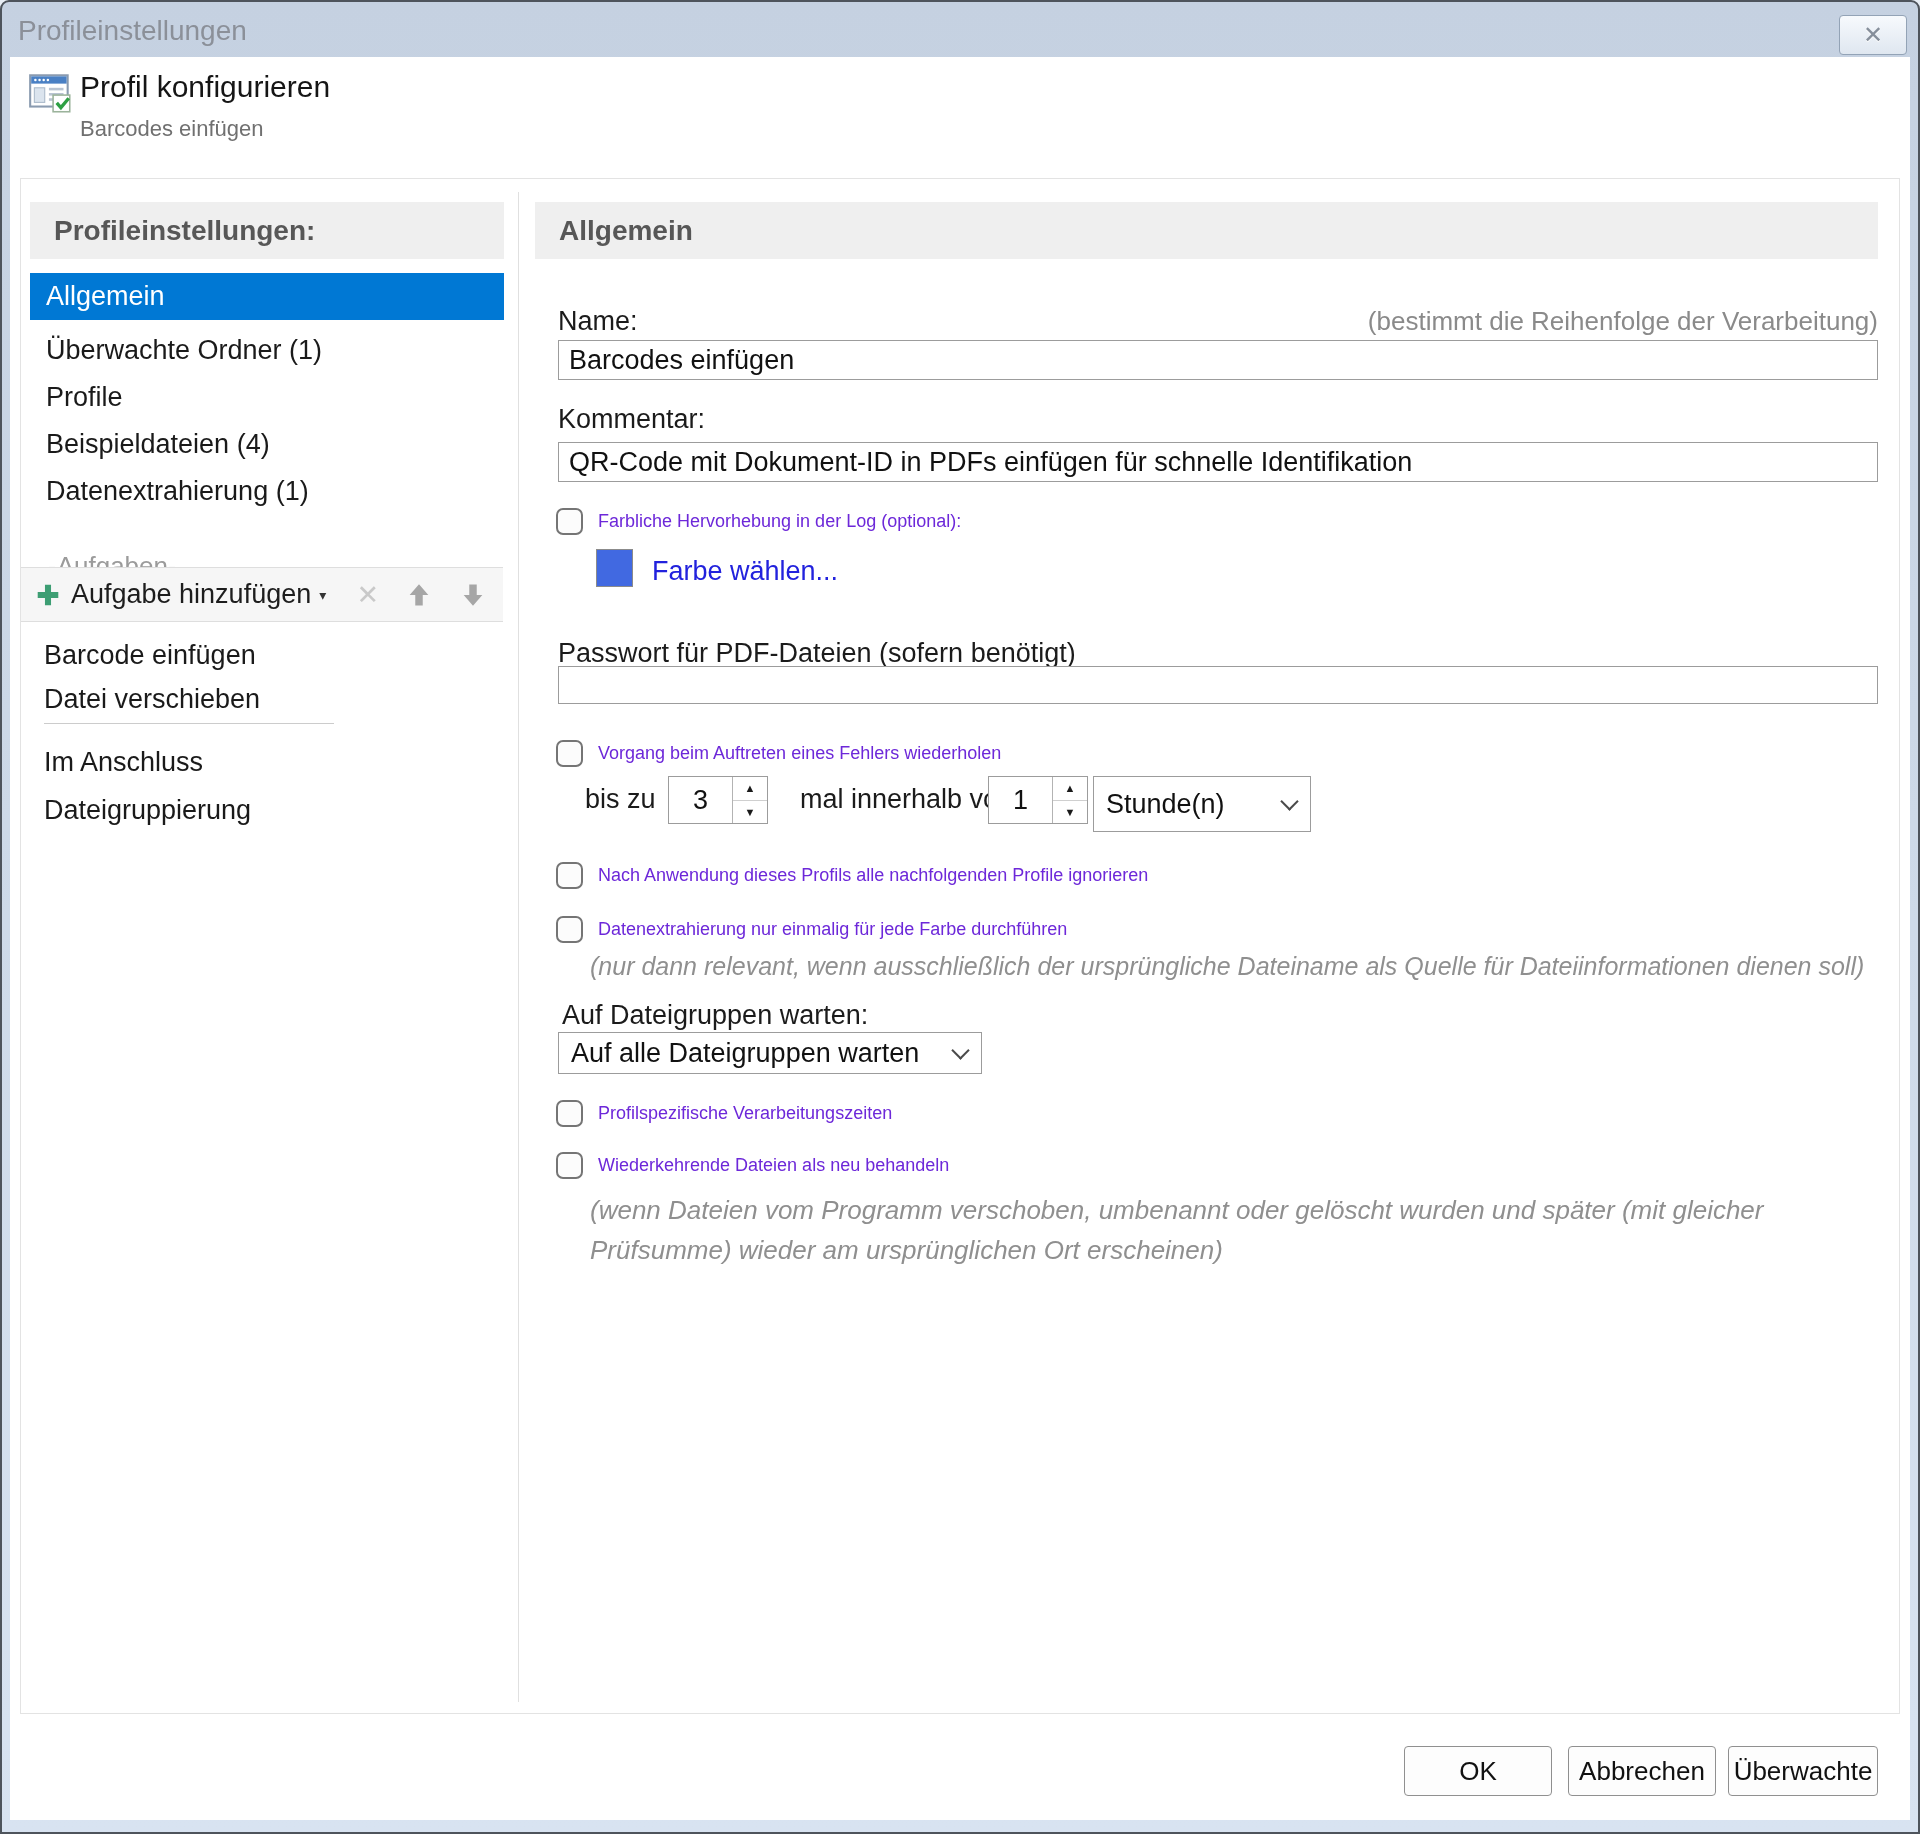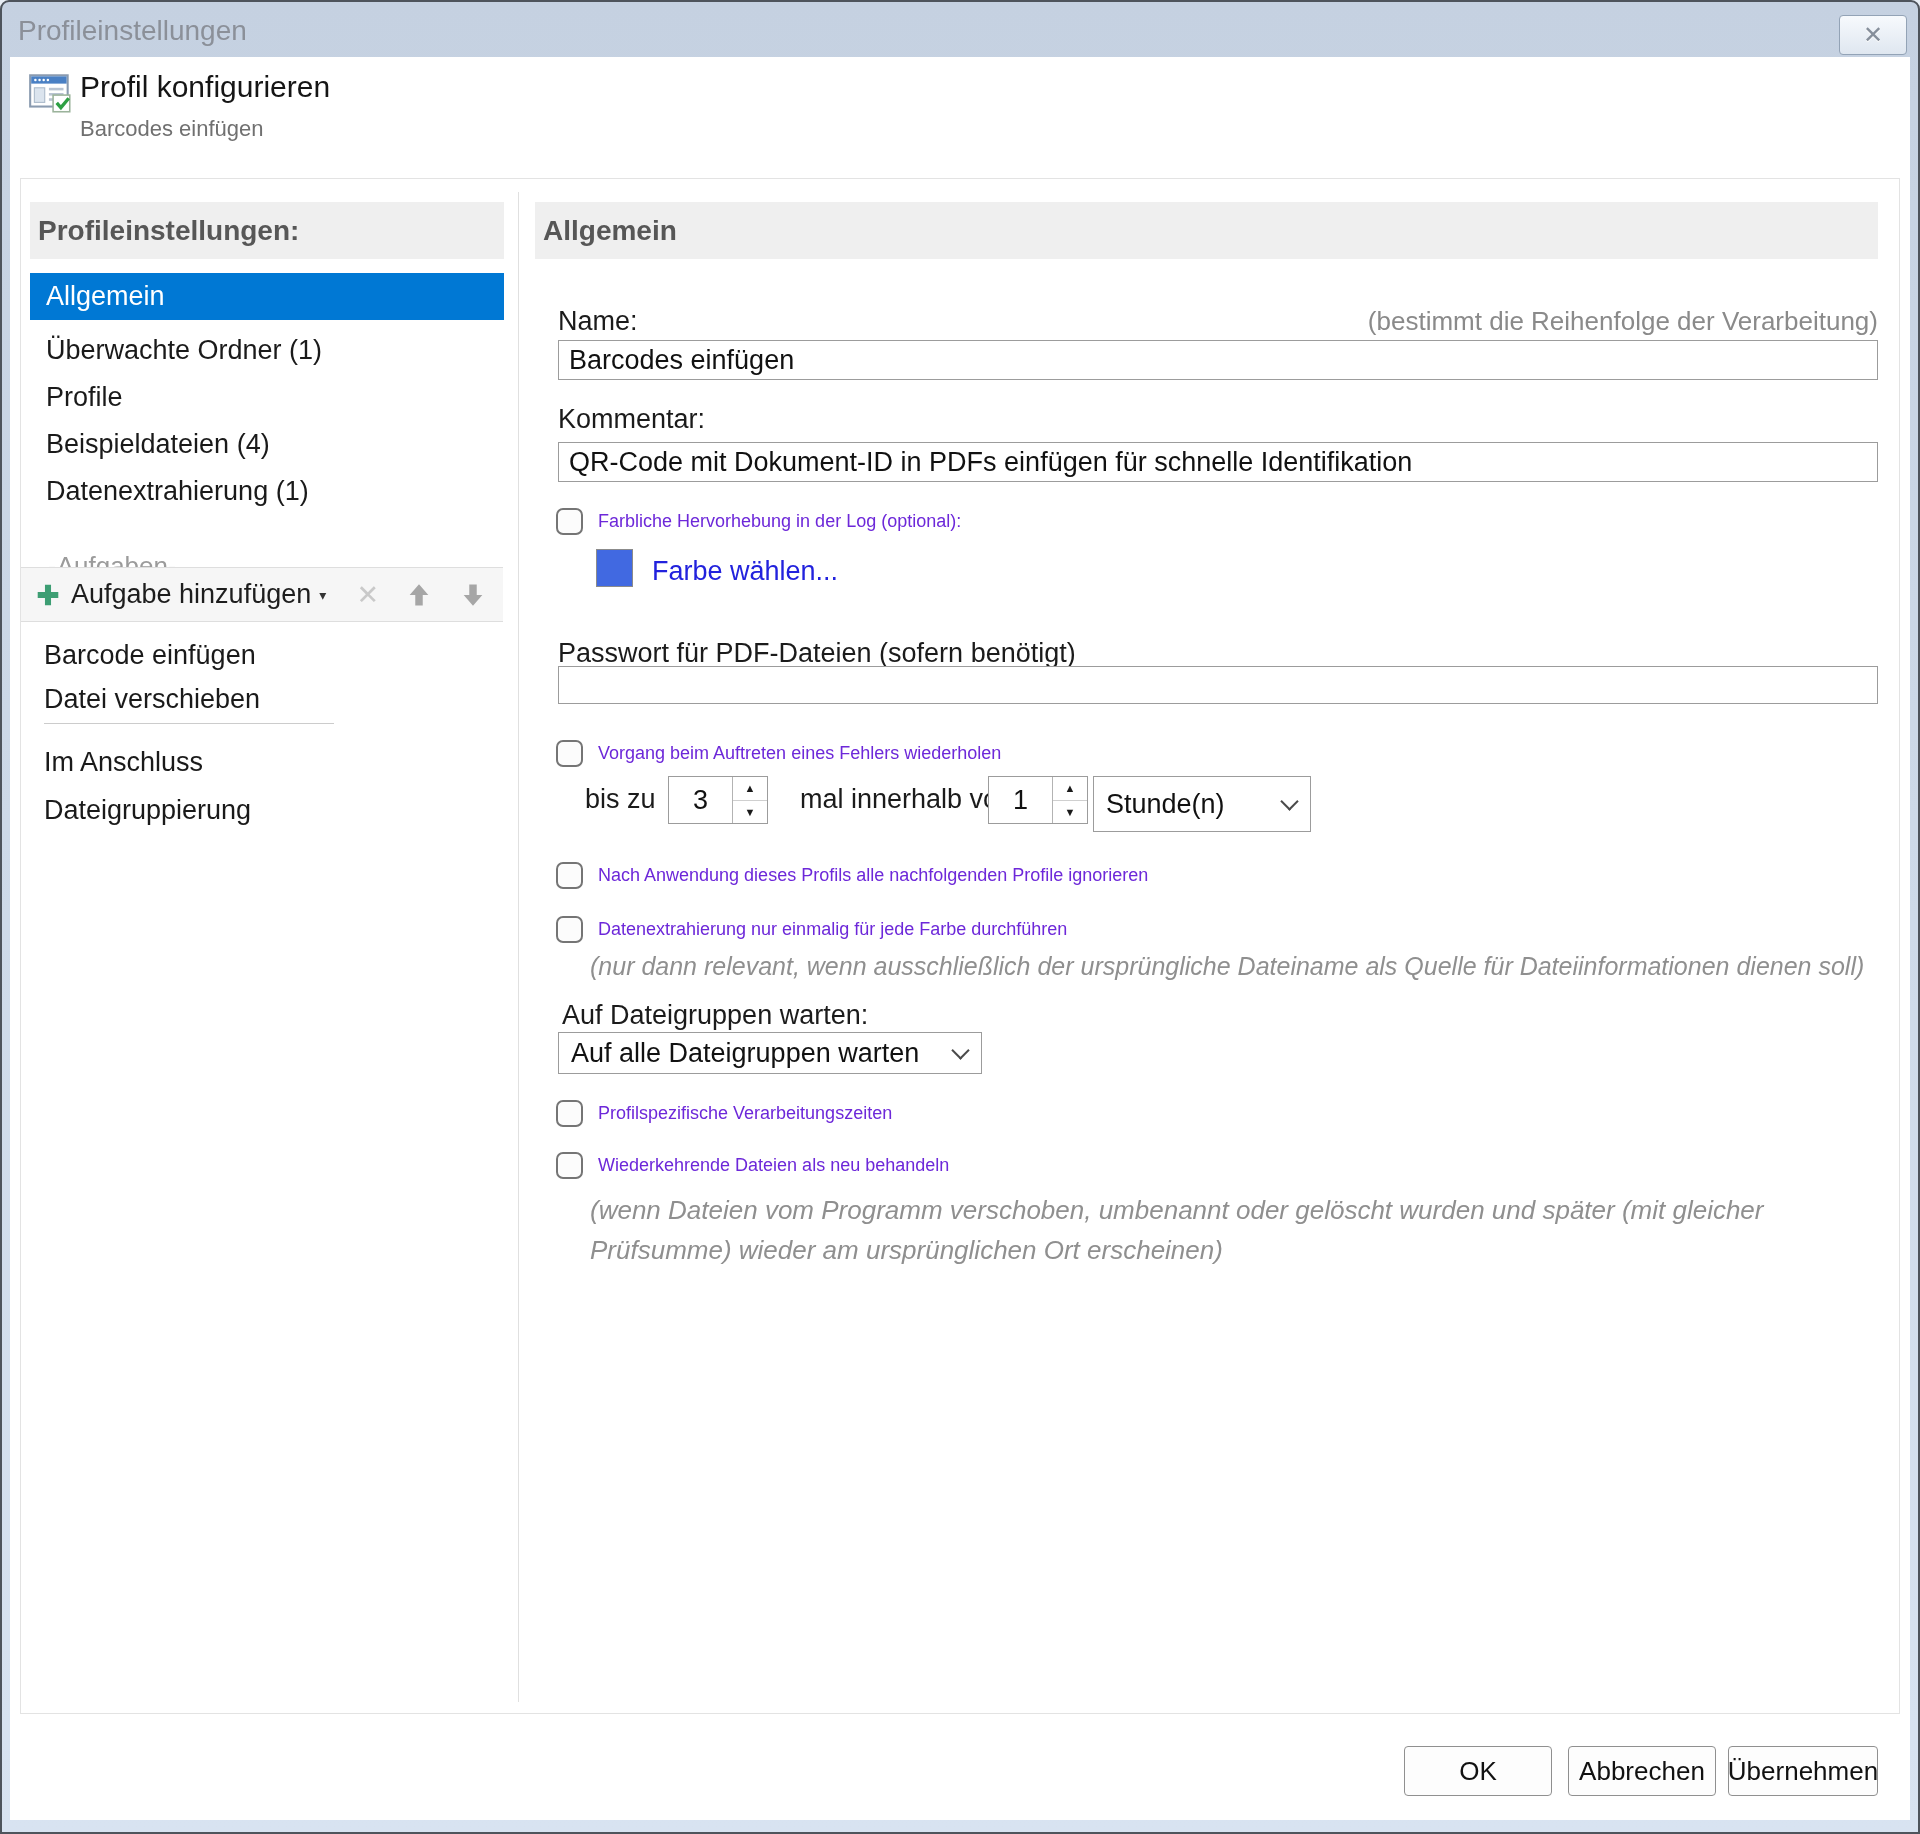--- a/index.html
+++ b/index.html
@@ -15,21 +15,21 @@
   .close-btn span{font-size:24px;font-weight:900;color:#868f9b;text-shadow:0 1px 0 #ffffff;}
   .dialog{position:absolute;left:10px;top:57px;width:1900px;height:1763px;background:#ffffff;}
   
   .hdr-title{position:absolute;left:80px;top:70px;font-size:30px;color:#151515;}
   .hdr-sub{position:absolute;left:80px;top:116px;font-size:22px;color:#707070;}
   
   .content-box{position:absolute;left:20px;top:178px;width:1880px;height:1536px;
     border:1px solid #e3e3e3;box-sizing:border-box;background:#fff;}
   .vdivider{position:absolute;left:518px;top:192px;width:1px;height:1510px;background:#e0e0e0;}
   .band{position:absolute;height:57px;background:#efefef;font-size:28px;font-weight:bold;color:#575757;
-    line-height:57px;padding-left:8px;box-sizing:border-box;}
+    line-height:57px;padding-left:24px;box-sizing:border-box;}
   .side-band{left:30px;top:202px;width:474px;}
   .main-band{left:535px;top:202px;width:1343px;}
   
   .side-item{position:absolute;left:30px;width:474px;height:46px;line-height:46px;
     padding-left:16px;box-sizing:border-box;font-size:27px;color:#1a1a1a;cursor:default;}
   .side-item.selected{background:#0078d4;color:#ffffff;height:47px;line-height:47px;}
   .tasks-label{position:absolute;left:48px;top:527px;font-size:26px;color:#9b9b9b;margin-top:24px;}
   .side-toolbar{position:absolute;left:21px;top:567px;width:482px;height:55px;background:#f6f6f6;
     border-top:1px solid #dedede;border-bottom:1px solid #dedede;box-sizing:border-box;
     display:flex;align-items:center;padding:0 16px 0 14px;}
@@ -213,13 +213,13 @@
 </div>
 
 <div class="chk-row" style="top:1152px">
   <span class="chk"></span>
   <span class="chk-lbl">Wiederkehrende Dateien als neu behandeln</span>
 </div>
 <div class="note" style="left:590px;top:1190px;width:1292px;font-size:26px;line-height:40px">(wenn Dateien vom Programm verschoben, umbenannt oder gelöscht wurden und später (mit gleicher Prüfsumme) wieder am ursprünglichen Ort erscheinen)</div>
 
 <div class="btn" style="left:1404px;width:148px">OK</div>
 <div class="btn" style="left:1568px;width:148px">Abbrechen</div>
-<div class="btn" style="left:1728px;width:150px">Übernehmen</div>
+<div class="btn" style="left:1728px;width:150px">Überwachte</div>
 
 </body></html>

